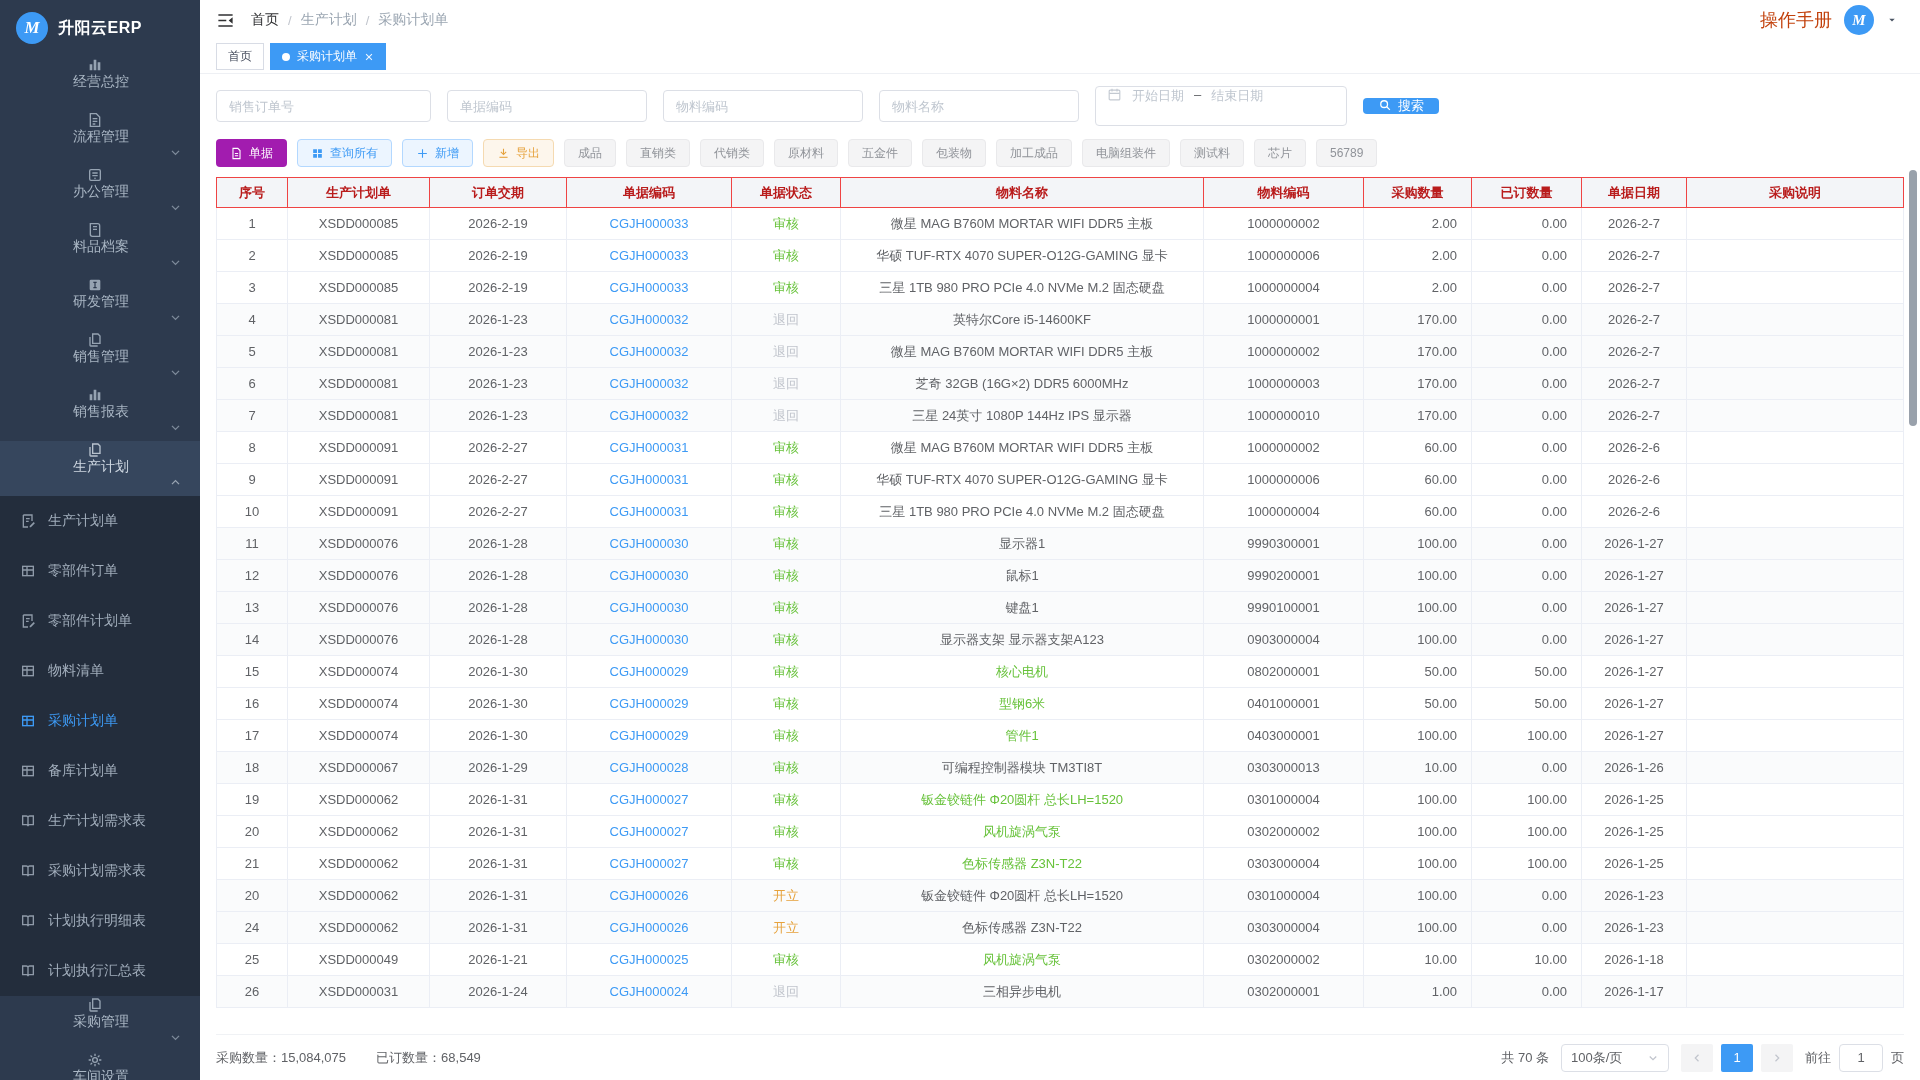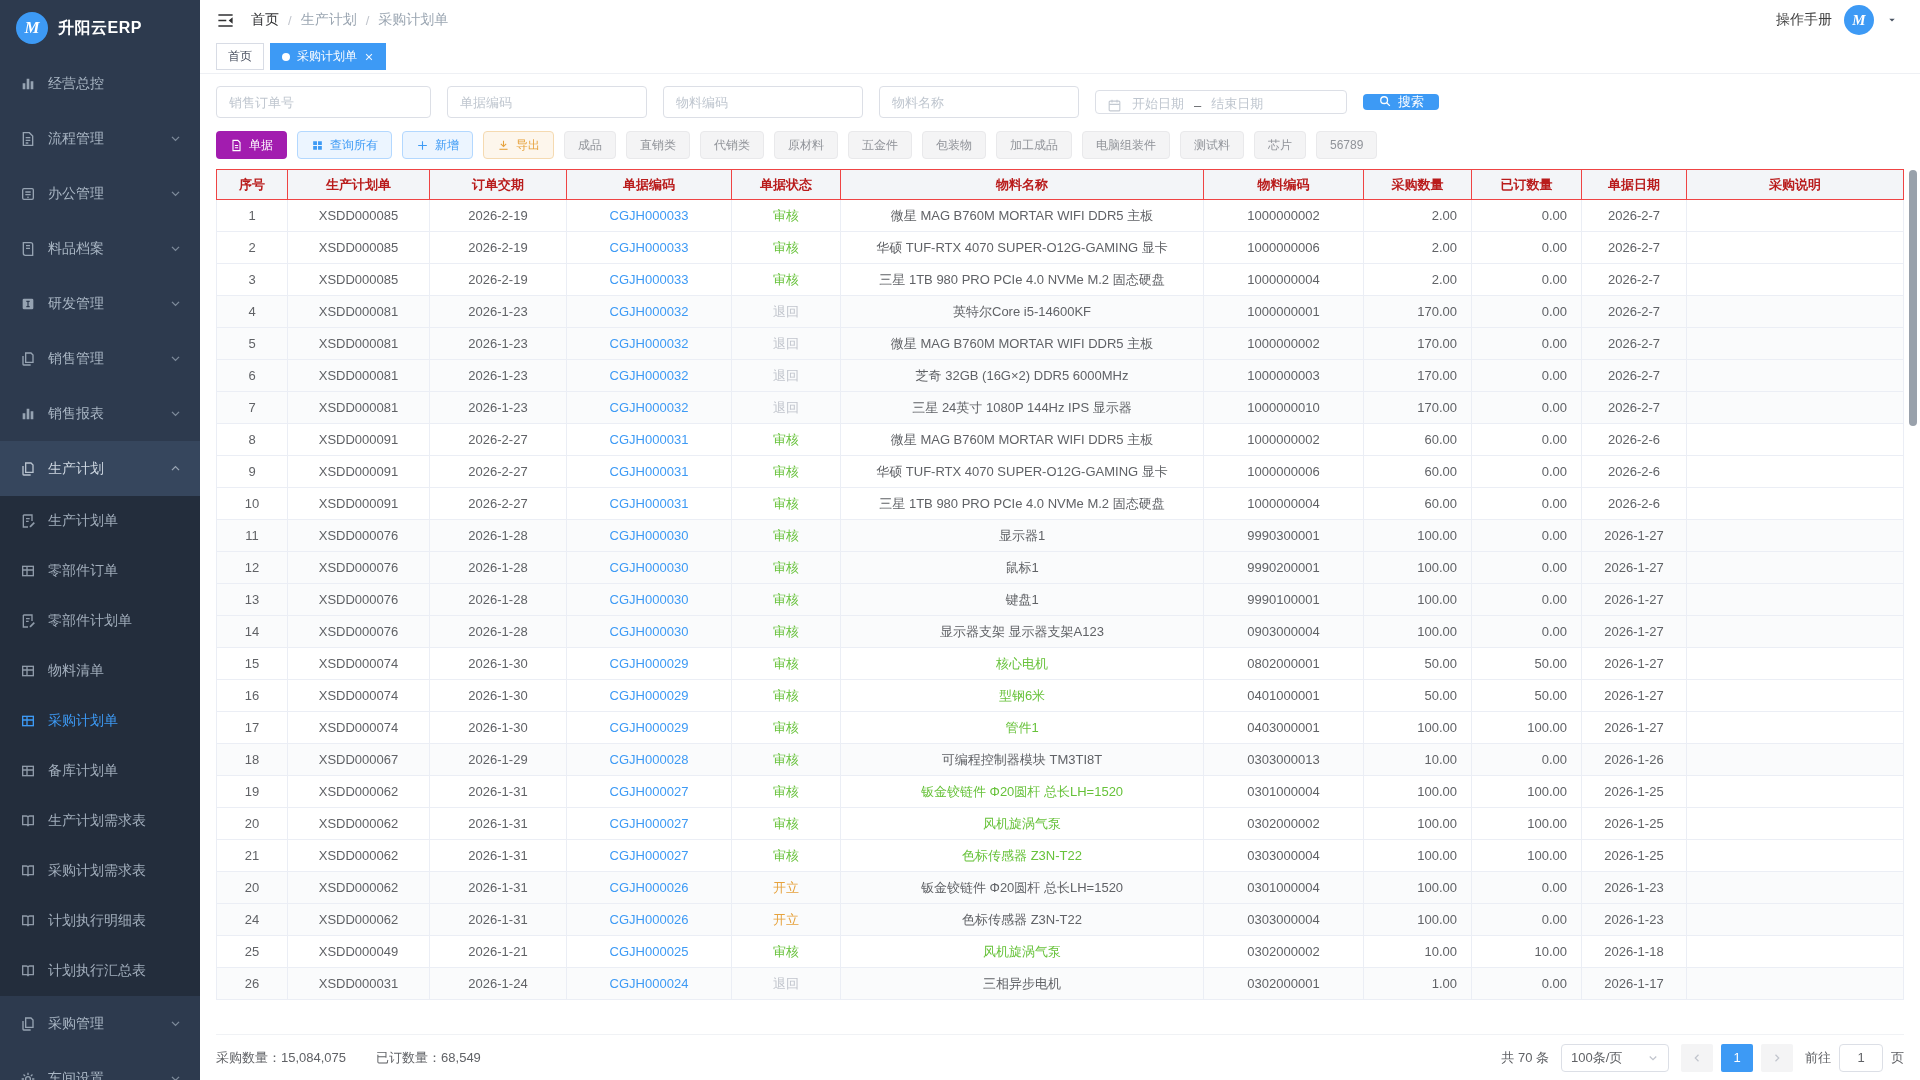--- a/index.html
+++ b/index.html
@@ -5,59 +5,59 @@
   * { margin:0; padding:0; box-sizing:border-box; }
   html,body { width:1920px; height:1080px; overflow:hidden; }
   body { font-family:"Liberation Sans","DejaVu Sans",sans-serif; display:flex; background:#fff; }
 
   
   .sidebar { width:200px; flex-shrink:0; background:#2d3a4e; color:#a9b6c4; display:flex; flex-direction:column; overflow:hidden; }
   .logo-row { height:56px; display:flex; align-items:center; padding-left:16px; gap:10px; flex-shrink:0; }
   .logo-circle { width:32px; height:32px; border-radius:50%; background:#3d9af5; color:#fff; display:flex; align-items:center; justify-content:center; font-weight:bold; font-style:italic; font-size:17px; font-family:"Liberation Serif",serif; }
   .app-name { color:#fff; font-size:16px; font-weight:bold; letter-spacing:.5px; }
   .menu { flex:1; overflow:hidden; }
-  .menu-item { height:55px; display:flex; align-items:center; padding:0 18px 0 20px; font-size:14px; cursor:pointer; }
+  .menu-item { height:55px; display:flex; align-items:center; padding:0 18px 0 20px; font-size:14px; cursor:pointer;flex-direction:column; }
   .menu-item.expanded { background:#36465d; color:#cfd8e2; }
   .mi-icon { width:17px; height:17px; margin-right:11px; display:flex; align-items:center; opacity:.85; }
   .mi-icon svg { width:16px; height:16px; }
   .chev { margin-left:auto; display:flex; opacity:.65; }
   .chev svg { width:13px; height:13px; }
   .submenu { background:#232d3c; }
   .submenu-item { height:50px; display:flex; align-items:center; padding:0 18px 0 20px; font-size:14px; color:#a2aebc; cursor:pointer; }
   .submenu-item.active { color:#3d9af5; }
   .submenu-item.active .mi-icon { opacity:1; }
 
   
   .main { flex:1; min-width:0; display:flex; flex-direction:column; background:#fff; position:relative; }
   .topbar { height:40px; flex-shrink:0; display:flex; align-items:center; padding:0 22px 0 16px; gap:16px; }
   .fold-btn { display:flex; color:#303133; cursor:pointer; }
   .fold-btn svg { width:19px; height:19px; }
   .breadcrumb { display:flex; align-items:center; gap:9px; font-size:14px; }
   .crumb { color:#9aa5b1; cursor:pointer; }
   .crumb.first { color:#303133; }
   .crumb-sep { color:#c0c4cc; font-size:13px; }
   .topbar-right { margin-left:auto; display:flex; align-items:center; gap:12px; }
-  .manual-link { font-size:14px; color:#404040; cursor:pointer; }
+  .manual-link { font-size:18px; color:#c2410c; cursor:pointer; }
   .avatar { width:30px; height:30px; border-radius:50%; background:#3d9af5; color:#fff; display:flex; align-items:center; justify-content:center; font-weight:bold; font-style:italic; font-size:15px; font-family:"Liberation Serif",serif; cursor:pointer; }
   .caret { display:flex; color:#4a5463; cursor:pointer; }
   .caret svg { width:12px; height:12px; }
 
   .tabbar { height:34px; flex-shrink:0; display:flex; align-items:center; gap:6px; padding:0 16px; border-bottom:1px solid #eef0f4; }
   .tab { height:27px; padding:0 11px; display:flex; align-items:center; gap:7px; border:1px solid #d8dce5; background:#fff; color:#495060; font-size:12px; cursor:pointer; }
   .tab.active { background:#3d9af5; border-color:#3d9af5; color:#fff; }
   .tab-dot { width:8px; height:8px; border-radius:50%; background:#fff; }
   .tab-close { display:flex; opacity:.9; }
   .tab-close svg { width:10px; height:10px; }
 
   .content { flex:1; min-height:0; display:flex; flex-direction:column; padding:0 16px; }
   .filters { display:flex; align-items:center; gap:16px; margin-top:12px; flex-shrink:0; }
   .f-input { height:32px; border:1px solid #dcdfe6; border-radius:4px; padding:0 12px; font-size:13px; color:#606266; outline:none; font-family:inherit; }
   .f-input::placeholder { color:#bfc6cf; }
   .f-input.w1 { width:215px; } .f-input.w2 { width:200px; }
-  .date-range { width:252px; height:24px; border:1px solid #dcdfe6; border-radius:4px; display:flex; align-items:flex-end; gap:10px; padding:0 11px; font-size:13px; color:#bfc6cf; cursor:pointer; }
+  .date-range { width:252px; height:40px; border:1px solid #dcdfe6; border-radius:4px; display:flex; align-items:flex-start; gap:10px; padding:0 11px; font-size:13px; color:#bfc6cf; cursor:pointer; }
   .date-range .cal { display:flex; color:#c3c9d1; }
   .date-range .cal svg { width:15px; height:15px; }
   .date-sep { color:#606266; }
   .search-btn { height:16px; padding:0 15px; background:#3d9af5; border:none; border-radius:4px; color:#fff; font-size:13px; display:flex; align-items:center; gap:6px; cursor:pointer; font-family:inherit; }
   .search-btn svg { width:14px; height:14px; }
 
   .toolbar { display:flex; align-items:center; gap:10px; margin-top:13px; flex-shrink:0; }
   .btn { height:28px; padding:0 13px; border-radius:4px; font-size:12px; display:flex; align-items:center; gap:6px; border:1px solid transparent; cursor:pointer; font-family:inherit; white-space:nowrap; }
   .btn svg { width:13px; height:13px; }
   .btn.primary { background:#a21caf; color:#fff; }

